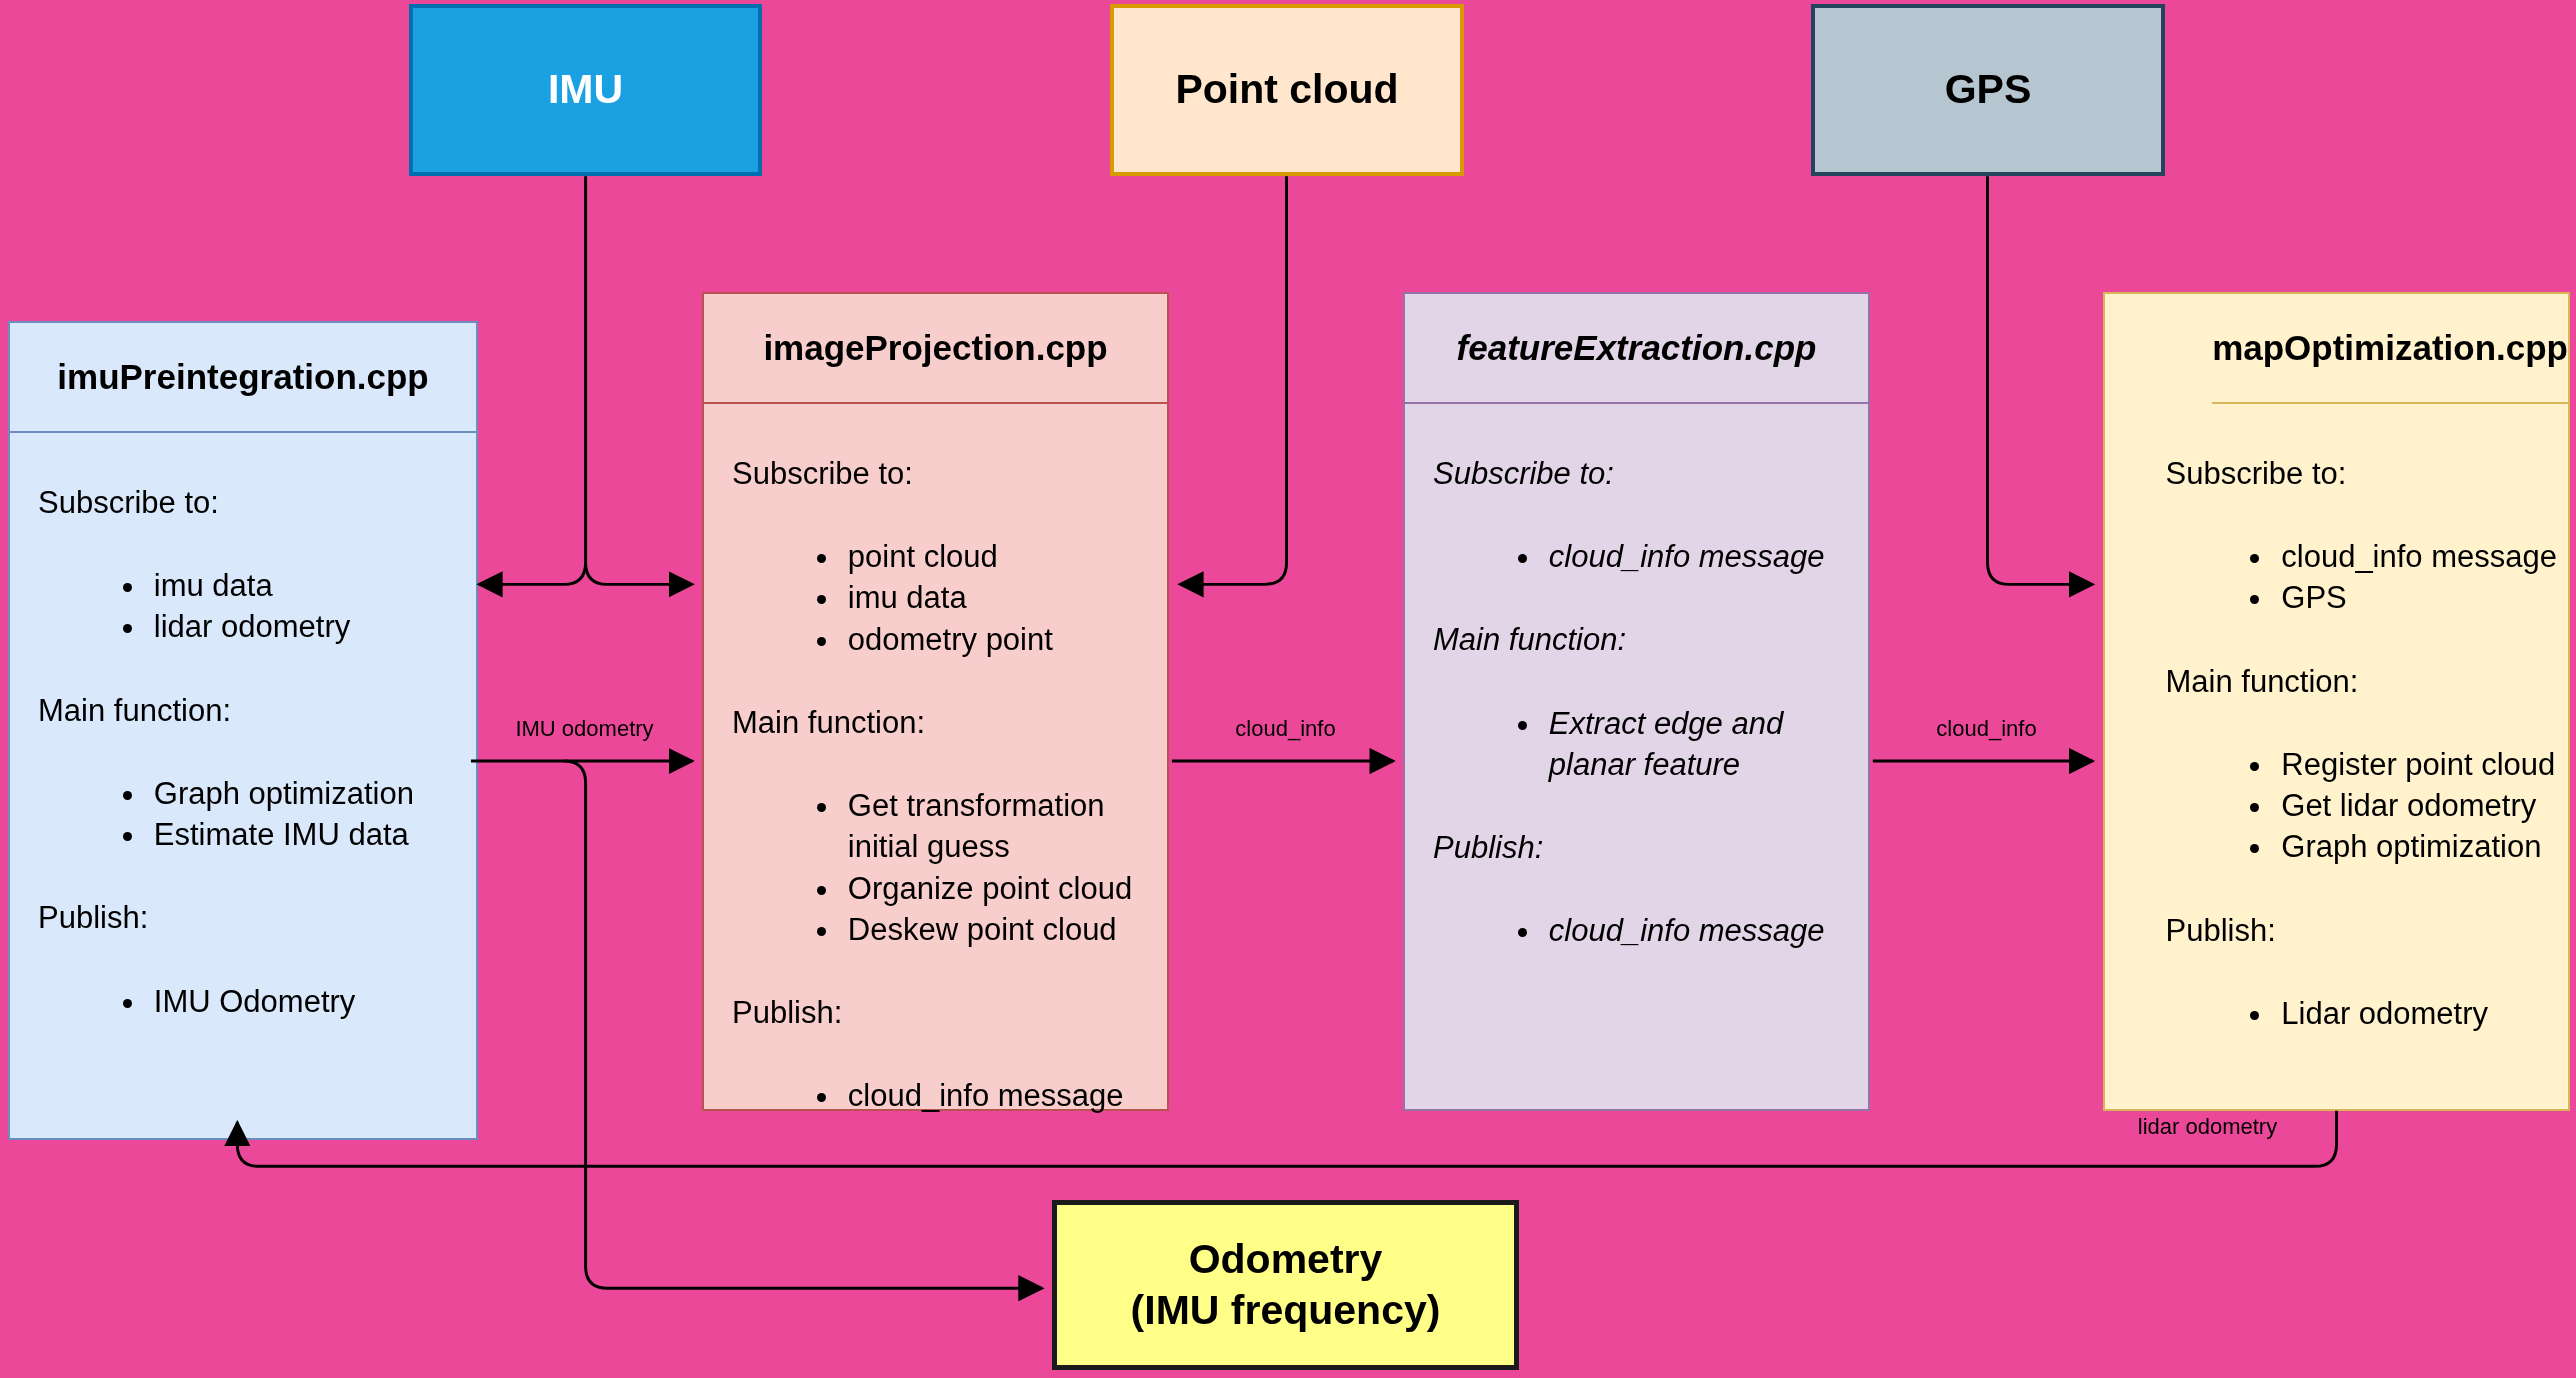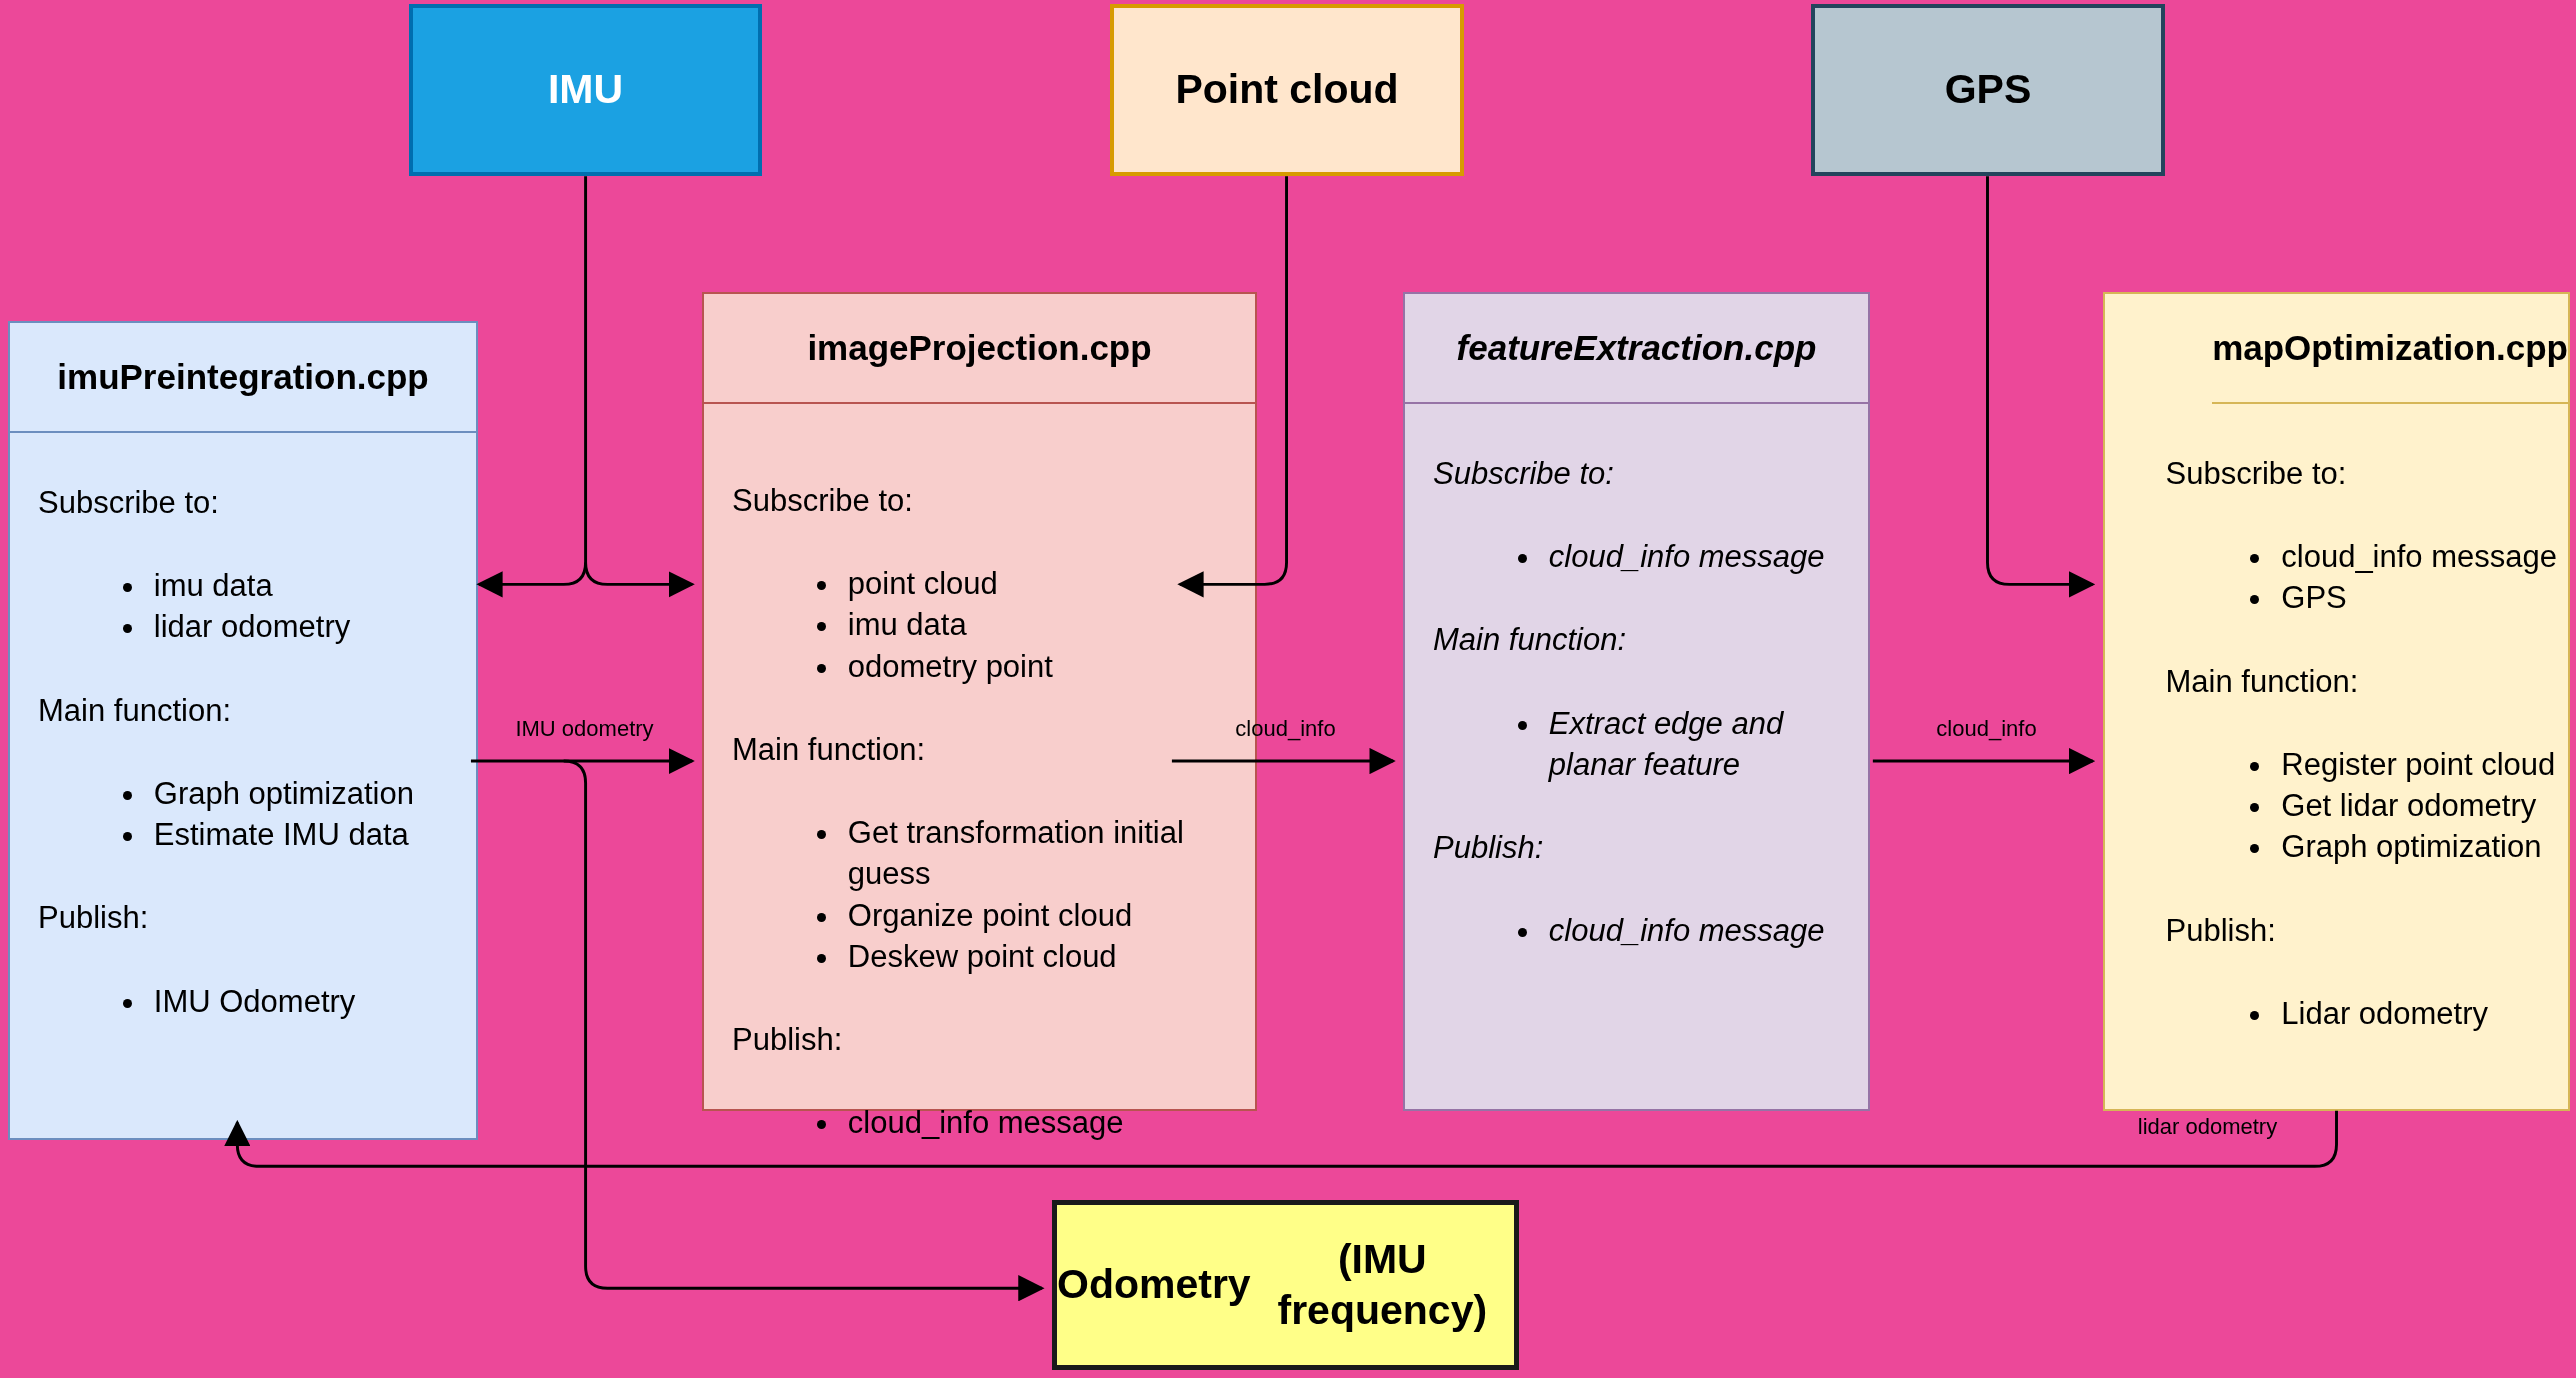--- a/index.html
+++ b/index.html
@@ -11,34 +11,34 @@
        display:flex;align-items:center;justify-content:center;
        font-weight:bold;font-size:41px;color:#000;}
   #src-imu{left:409px;width:353px;color:#ffffff;}
   #src-pointcloud{left:1110px;width:354px;}
   #src-gps{left:1811px;width:354px;}
 
   
   .module{position:absolute;top:292px;height:819px;border:2.9px solid;box-sizing:border-box;
           display:flex;flex-direction:column;}
   #m0{left:8px;width:470px;margin-top:29px;}
-  #m1{left:702px;width:555px;gap:27px;}
+  #m1{left:702px;width:467px;}
   #m2{left:1403px;width:467px;}
   #m3{left:2103px;width:467px;}
   .module-header{flex:none;height:110px;border-bottom:2.9px solid;box-sizing:border-box;
                  display:flex;align-items:center;justify-content:center;
                  font-weight:bold;font-size:35px;color:#000;}
   .module-body{flex:1;padding:49px 11px 0 28px;font-size:31px;line-height:1.33;color:#000;}
   .module-body p{margin:0 0 42px 0;}
   .module-body ul{margin:0 0 42px 0;padding-left:110px;list-style:disc;}
   .module-body li{padding-left:5.8px;}
 
   
   .output-box{position:absolute;left:1052px;top:1200px;width:467px;height:170px;
-              border:5.1px solid;box-sizing:border-box;display:flex;
+              border:5.1px solid;box-sizing:border-box;display:flex;flex-direction:column;
               align-items:center;justify-content:center;text-align:center;
               font-weight:bold;font-size:41px;line-height:1.25;color:#000;}
 
   
   .edge-label{position:absolute;font-size:22px;color:#000;text-align:center;}
   #lbl-imu-odometry{left:504px;top:716px;width:161px;}
   #lbl-cloud-info-1{left:1205px;top:716px;width:161px;}
   #lbl-cloud-info-2{left:1906px;top:716px;width:161px;}
   #lbl-lidar-odometry{left:2116px;top:1114px;width:183px;}
 

